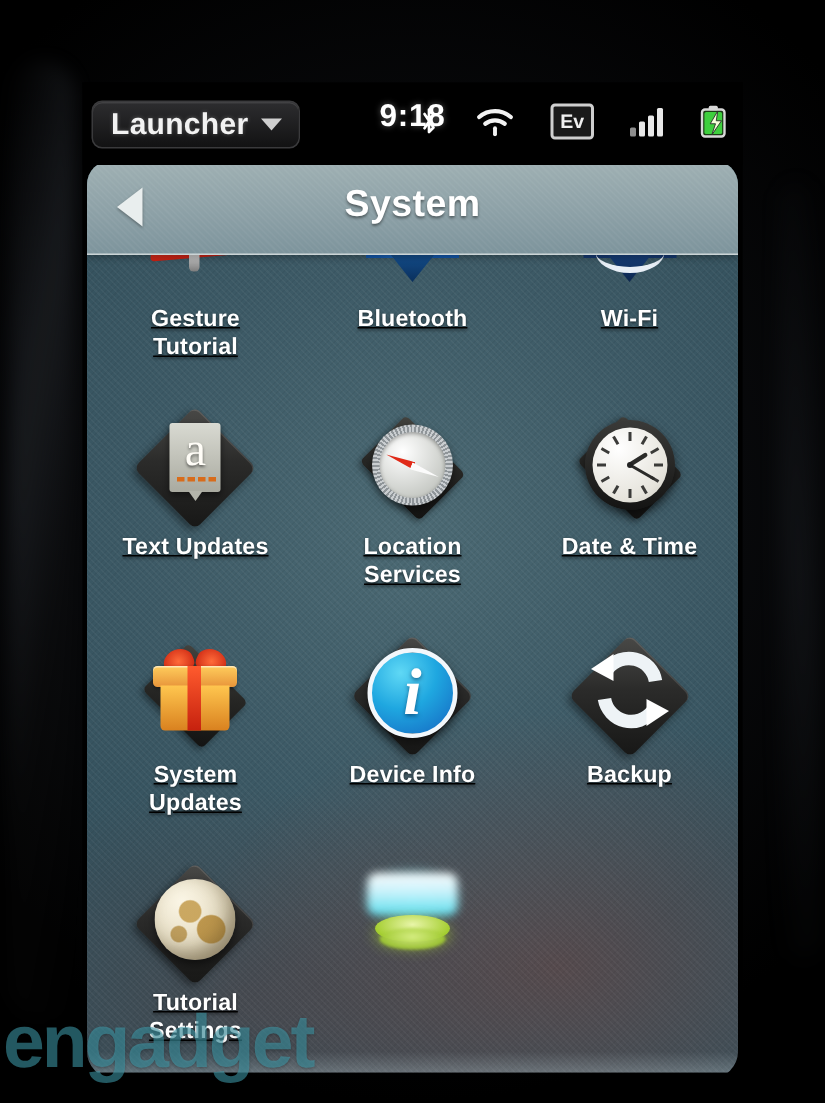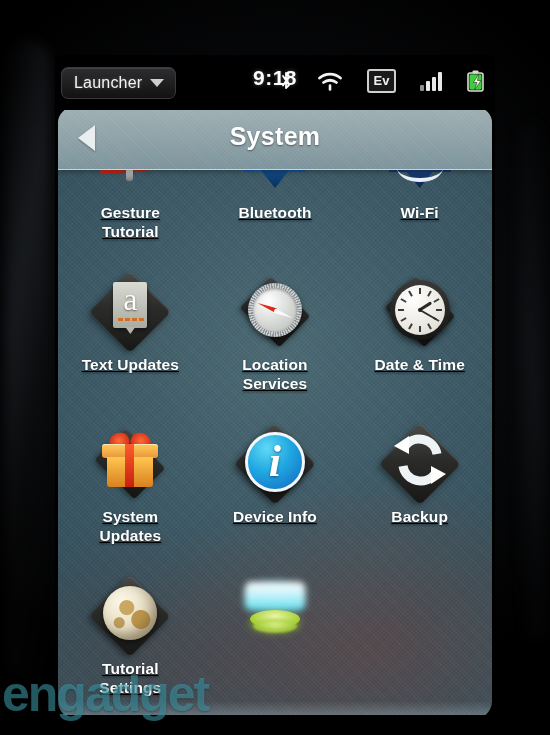--- a/index.html
+++ b/index.html
@@ -67,22 +67,22 @@
     display: flex;
     align-items: center;
     gap: 8px;
     background: linear-gradient(#2d2d2f, #121213);
     border: 1px solid #3a3a3c;
     border-radius: 7px;
     box-shadow: inset 0 1px 0 rgba(255,255,255,0.10);
   }
   #launcher-chip .lbl {
     color: #f2f2f2;
-    font-size: 16px;
-    font-weight: normal;
+    font-size: 20px;
+    font-weight: bold;
     letter-spacing: 0.2px;
     text-shadow: 0 0 3px rgba(255,255,255,0.25);
   }
   .caret-down {
     width: 0; height: 0;
     border-left: 7px solid transparent;
     border-right: 7px solid transparent;
     border-top: 8px solid #cfcfcf;
   }
   #clock {

